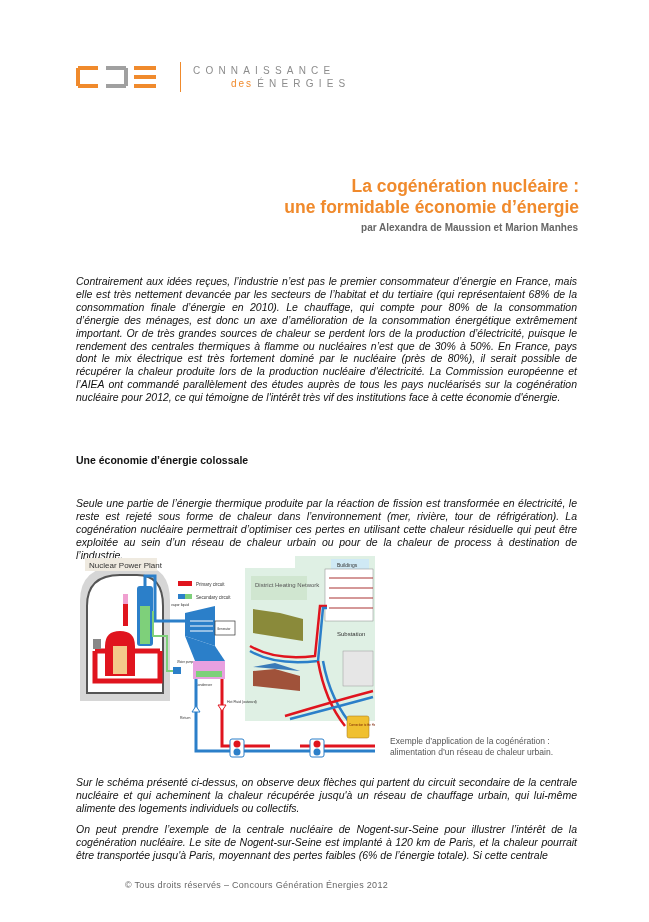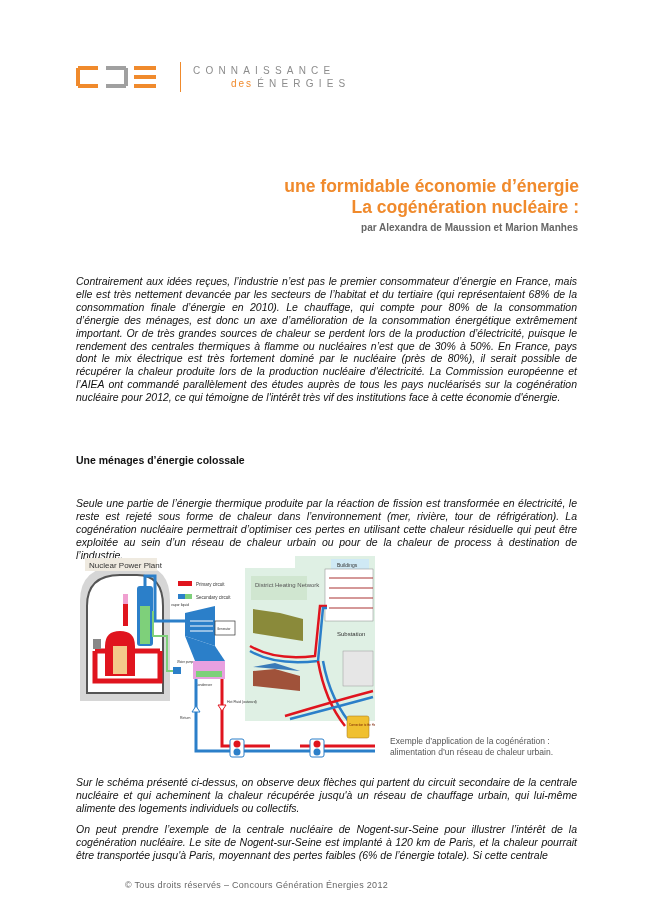--- a/index.html
+++ b/index.html
@@ -46,30 +46,30 @@
     </svg>
   </div>
   <div class="logo-sep"></div>
   <div class="logo-text">
     <span class="logo-line1">CONNAISSANCE</span>
     <span class="logo-line2"><span class="des">des</span><span>ÉNERGIES</span></span>
   </div>
 </div>
 
 <div class="title">
+  <div>La cogénération nucléaire :</div>
   <div>une formidable économie d’énergie</div>
-  <div>La cogénération nucléaire :</div>
 </div>
 <div class="byline">par Alexandra de Maussion et Marion Manhes</div>
 
 <div class="body p1">
   <p>Contrairement aux idées reçues, l’industrie n’est pas le premier consommateur d’énergie en France, mais elle est très nettement devancée par les secteurs de l’habitat et du tertiaire (qui représentaient 68% de la consommation finale d’énergie en 2010). Le chauffage, qui compte pour 80% de la consommation d’énergie des ménages, est donc un axe d’amélioration de la consommation énergétique extrêmement important. Or de très grandes sources de chaleur se perdent lors de la production d’électricité, puisque le rendement des centrales thermiques à flamme ou nucléaires n’est que de 30% à 50%. En France, pays dont le mix électrique est très fortement dominé par le nucléaire (près de 80%), il serait possible de récupérer la chaleur produite lors de la production nucléaire d'électricité. La Commission européenne et l’AIEA ont commandé parallèlement des études auprès de tous les pays nucléarisés sur la cogénération nucléaire pour 2012, ce qui témoigne de l'intérêt très vif des institutions face à cette économie d'énergie.</p>
 </div>
 
-<div class="h2">Une ménages d’énergie colossale</div>
+<div class="h2">Une économie d’énergie colossale</div>
 
 <div class="body p2">
   <p>Seule une partie de l’énergie thermique produite par la réaction de fission est transformée en électricité, le reste est rejeté sous forme de chaleur dans l’environnement (mer, rivière, tour de réfrigération). La cogénération nucléaire permettrait d’optimiser ces pertes en utilisant cette chaleur résiduelle qui peut être exploitée au sein d’un réseau de chaleur urbain ou pour de la chaleur de process à destination de l’industrie.</p>
 </div>
 
 <div class="diagram">
   <svg width="300" height="210" viewBox="0 0 300 210" style="font-family:'Liberation Sans',sans-serif">
 
     <rect x="170" y="5" width="130" height="165" fill="#dff0e4"></rect>
     <rect x="170" y="5" width="50" height="12" fill="#ffffff"></rect>

